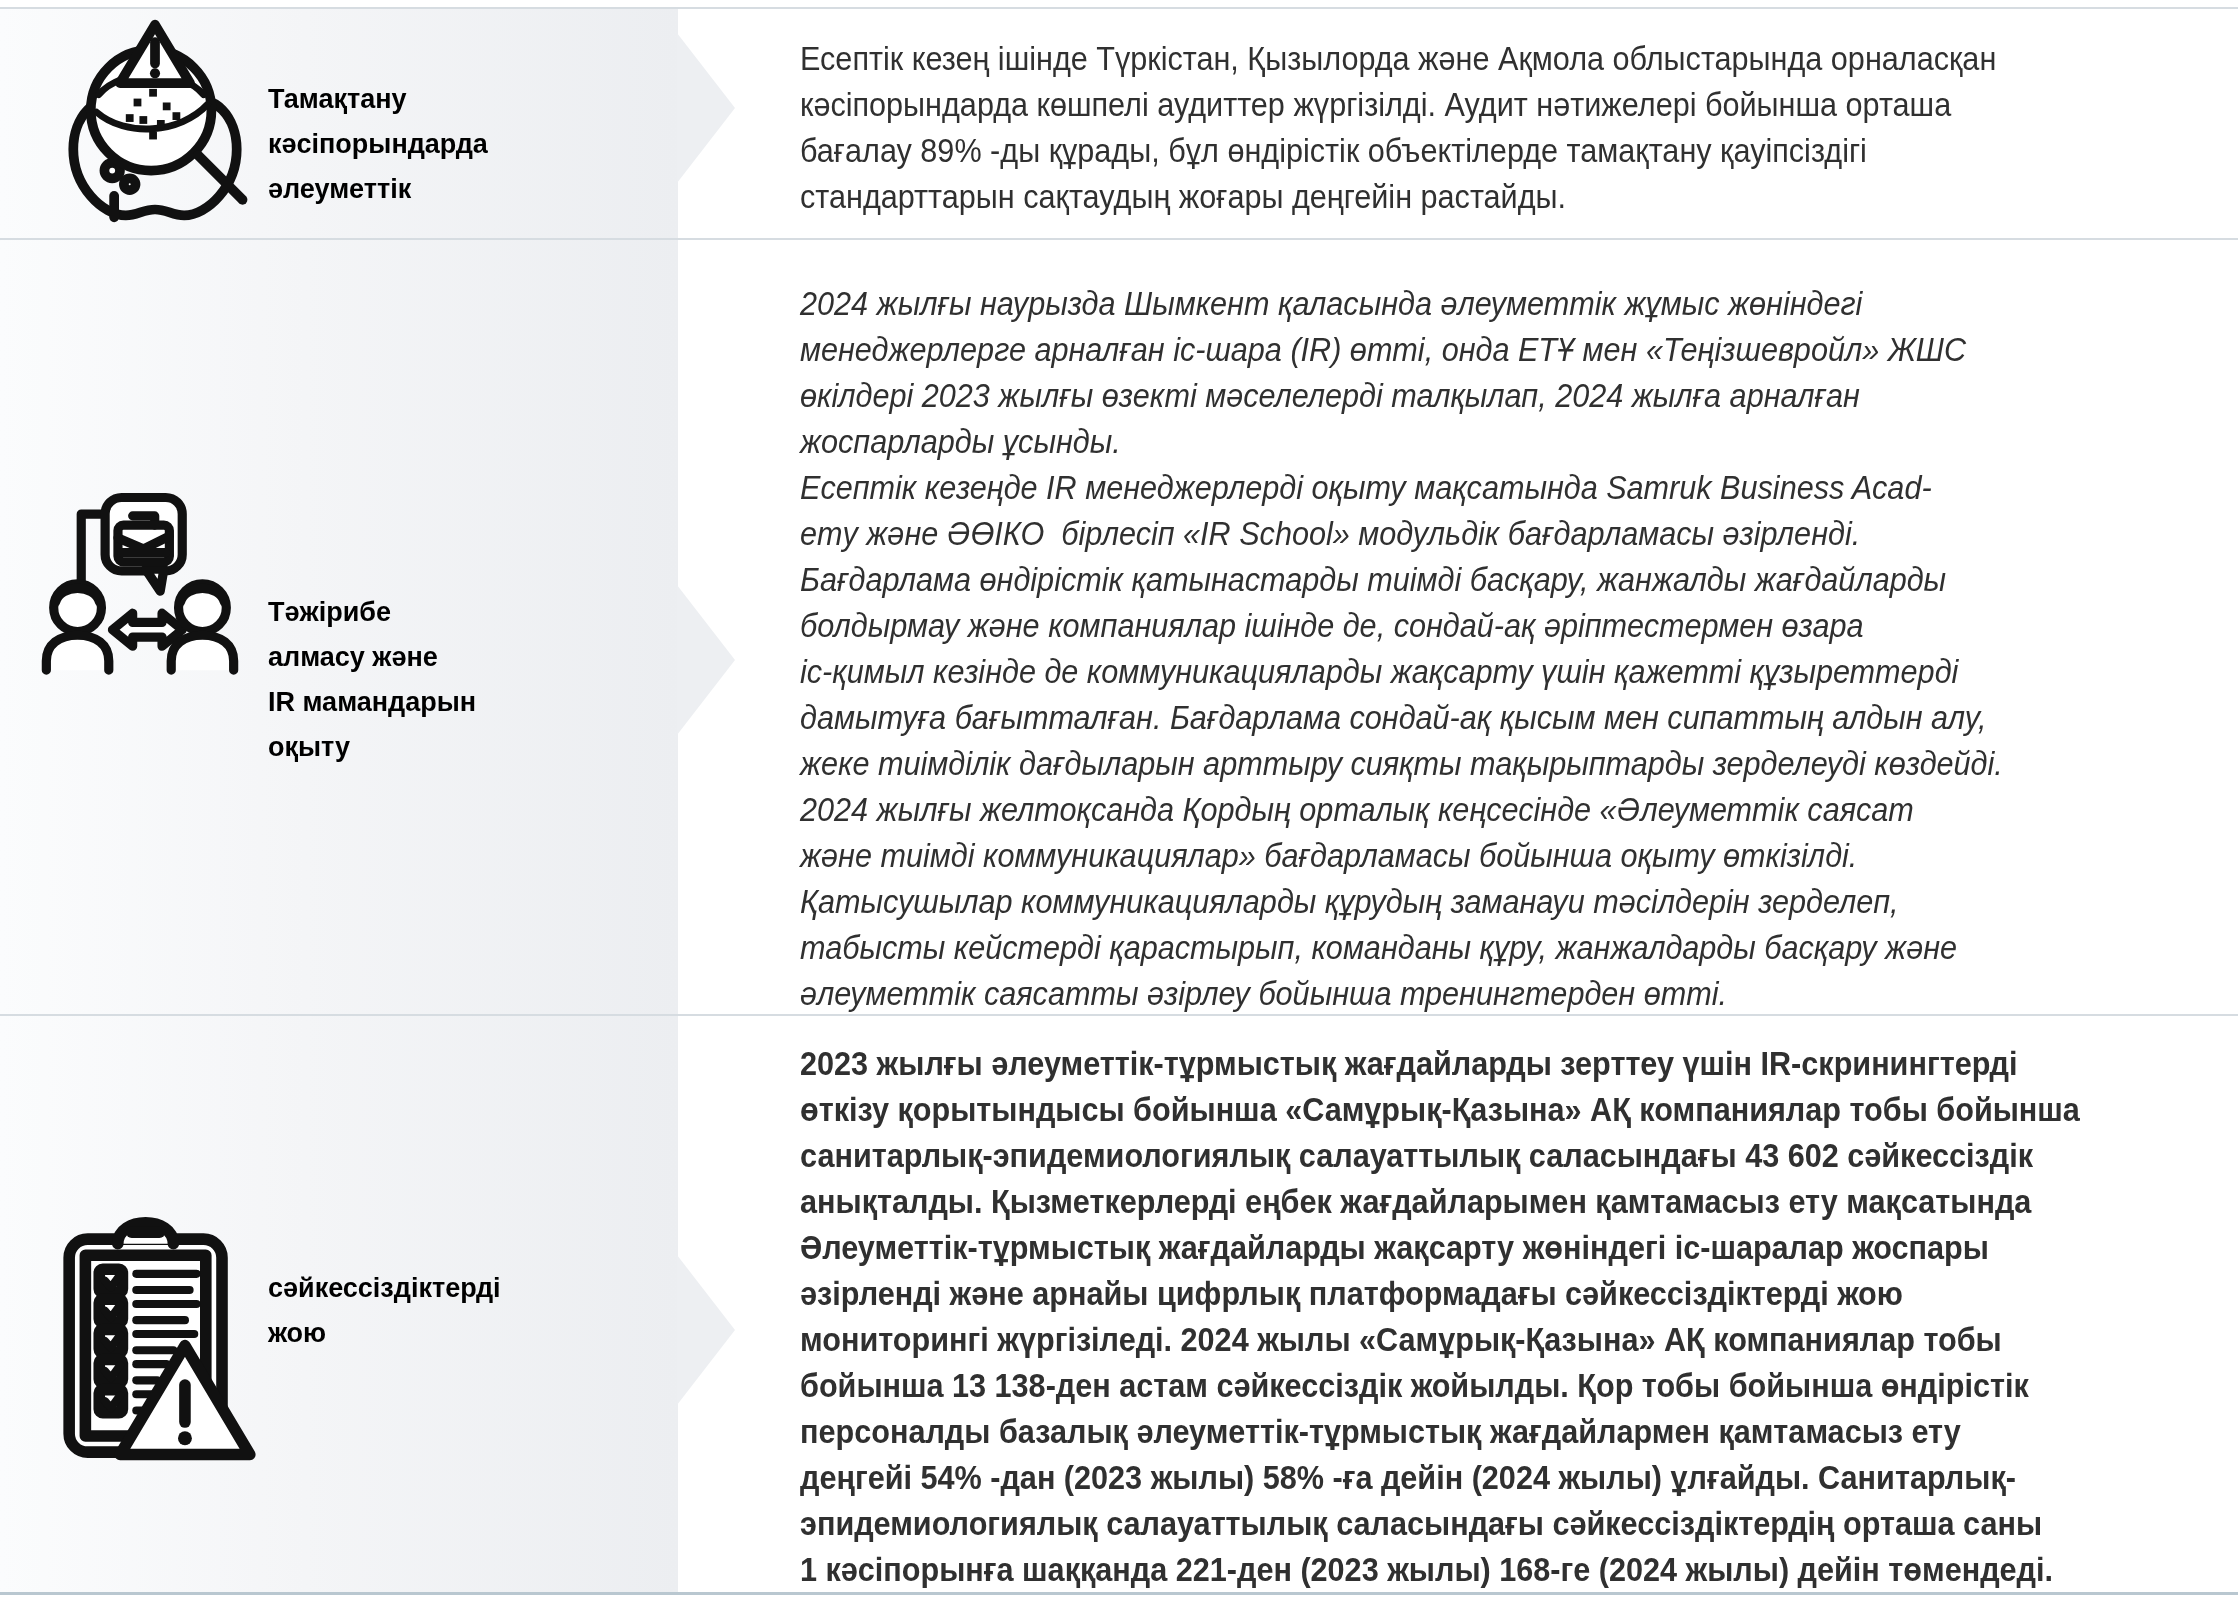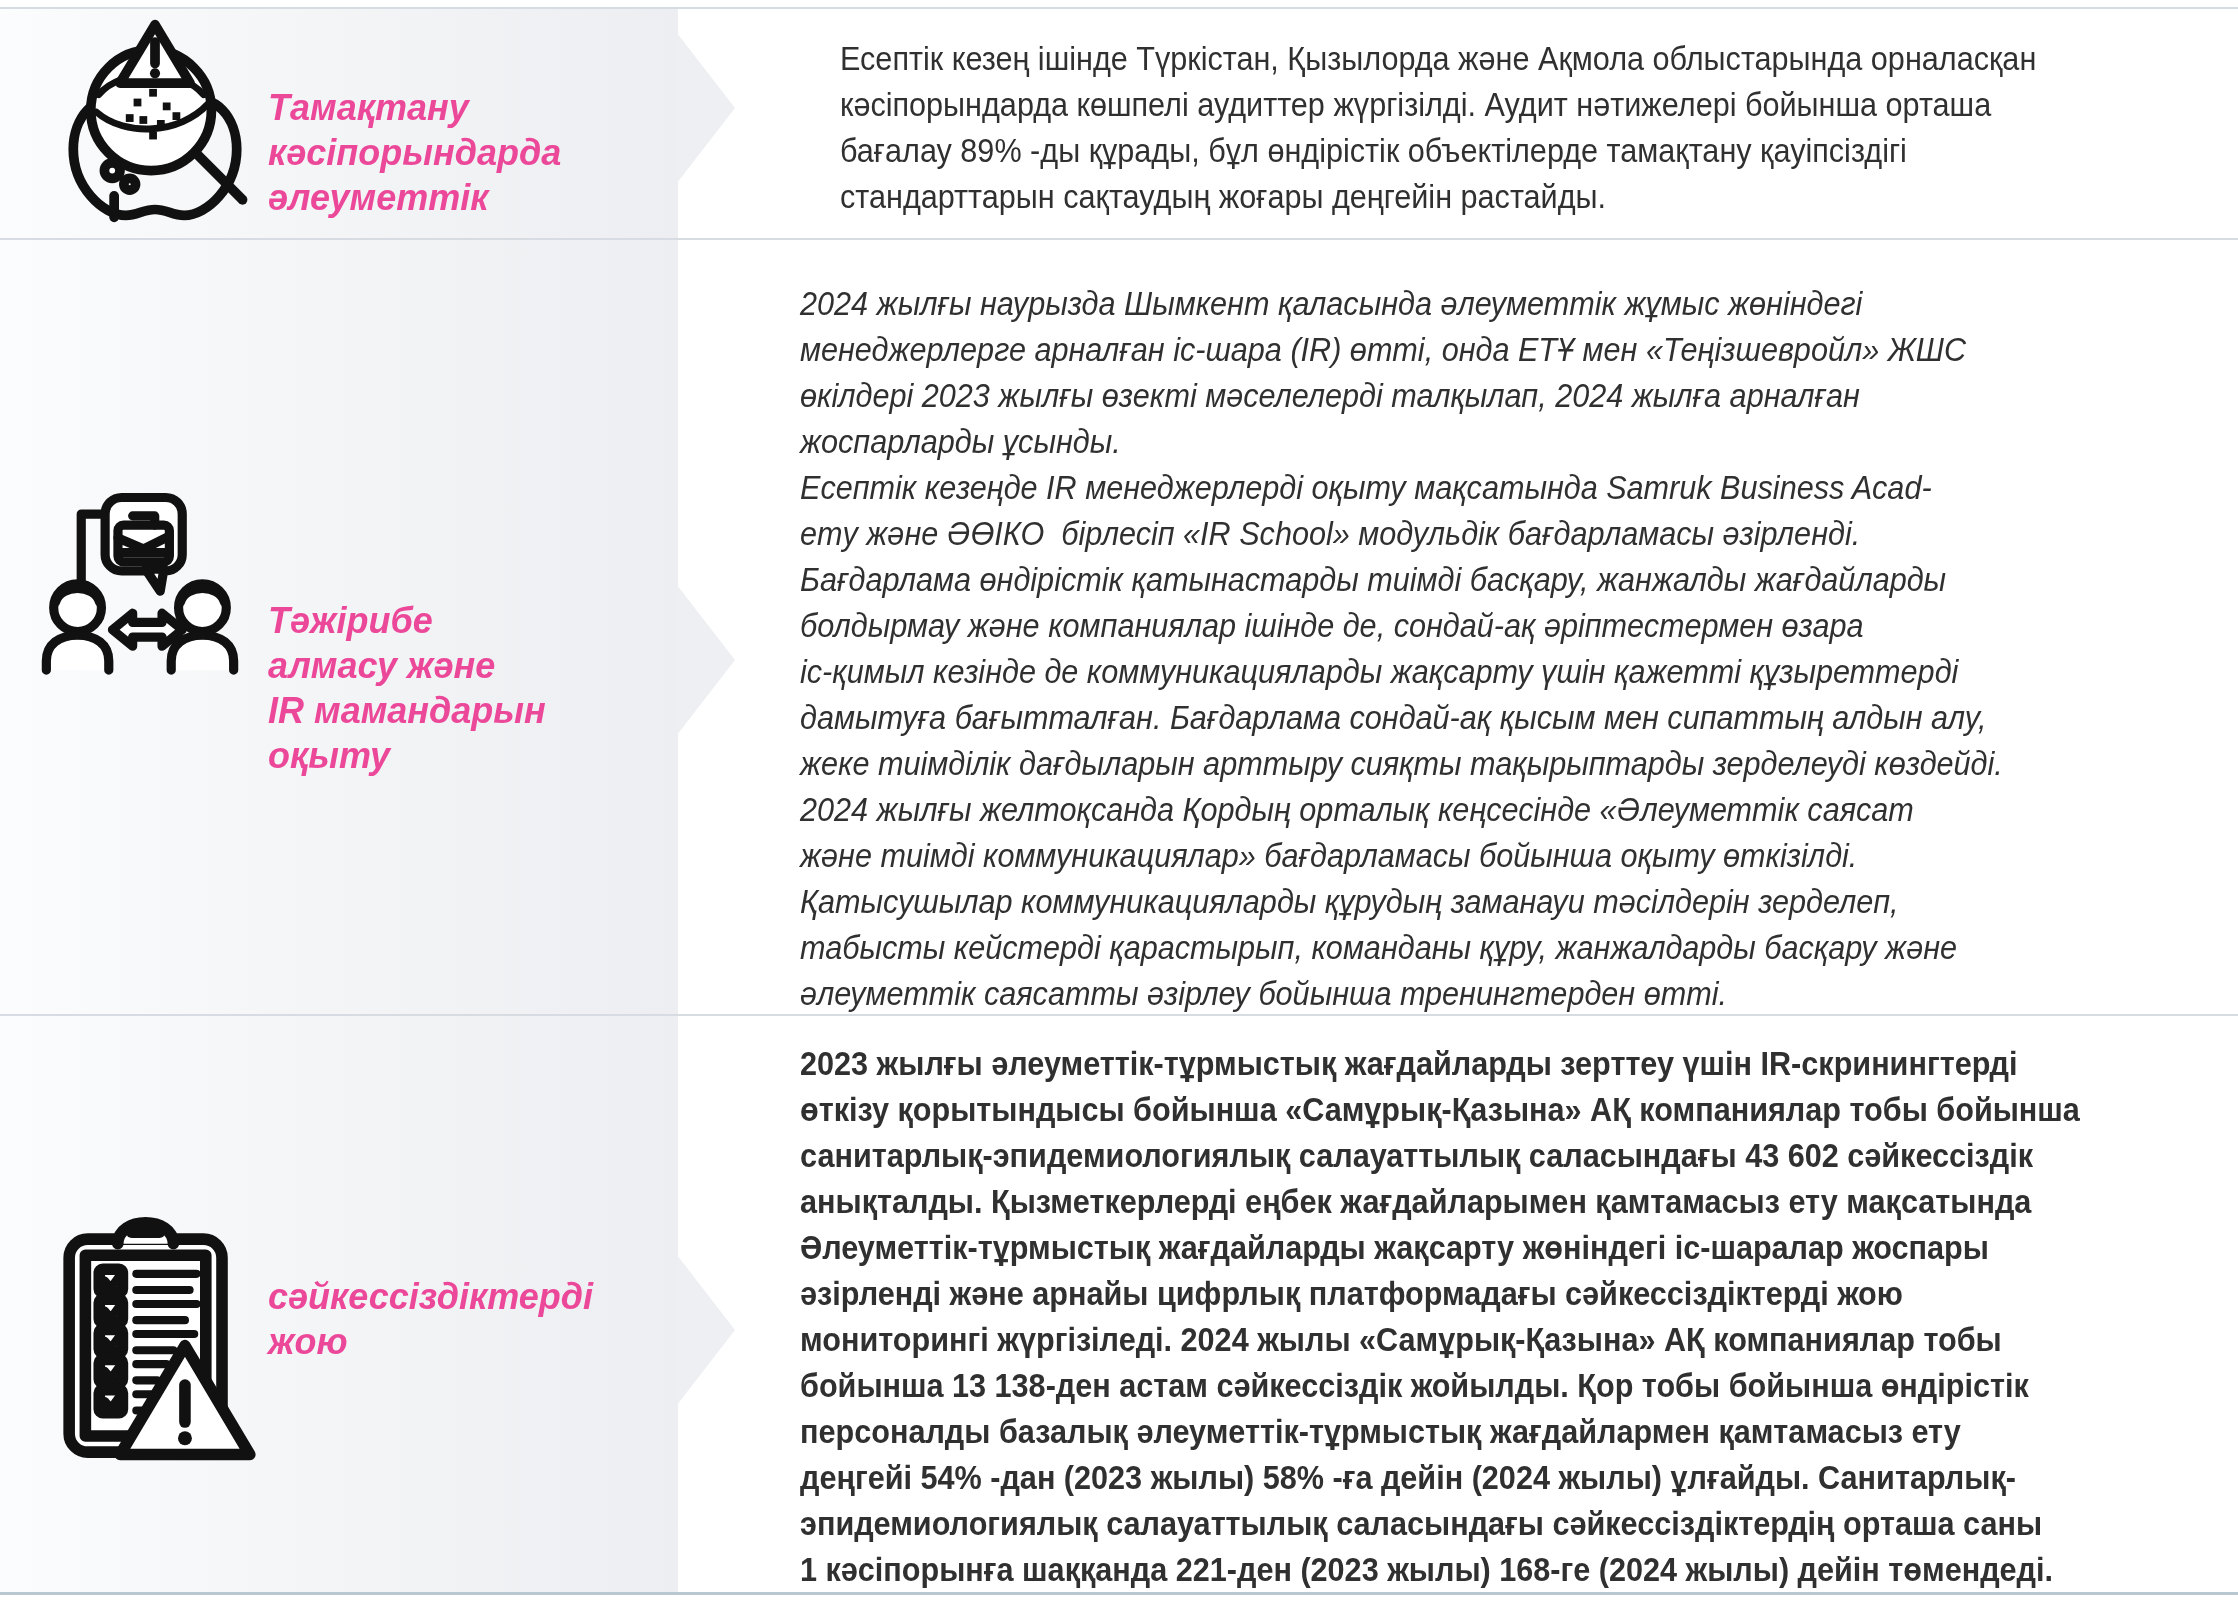--- a/index.html
+++ b/index.html
@@ -34,32 +34,32 @@
   .row-3 .arrow { top:239px; }
 
   .icon-box { position:absolute; }
   .row-1 .icon-box { left:48px; top:4px;   width:214px; height:214px; }
   .row-2 .icon-box { left:34px; top:252px; width:212px; height:202px; }
   .row-3 .icon-box { left:46px; top:190px; width:220px; height:270px; }
   .icon-box svg { width:100%; height:100%; display:block; }
 
   .title {
     position:absolute; left:268px;
-    font-size:36px; line-height:45px; font-weight:700;
-    color:#ec4899; letter-spacing:0;font-style:italic;
+    font-size:27px; line-height:45px; font-weight:700;
+    color:#000000; letter-spacing:0;
   }
   .row-1 .title { top:46px; }
   .row-2 .title { top:328px; }
   .row-3 .title { top:228px; }
 
   .body {
     position:absolute; left:800px; right:20px;
     font-size:34px; line-height:46px; color:#303030;
   }
-  .row-1 .body { top:26px;margin-left:40px; }
+  .row-1 .body { top:26px; }
   .row-2 .body { top:40px;font-style:italic; }
   .row-3 .body { top:24px;font-weight:bold; }
   .body .tline {
     white-space:pre;
     transform:scaleX(.9);
     transform-origin:0 50%;
   }
   .title .tline { white-space:pre; }
 
   .ic { stroke:#111; stroke-width:5; fill:none; stroke-linecap:round; stroke-linejoin:round; }

